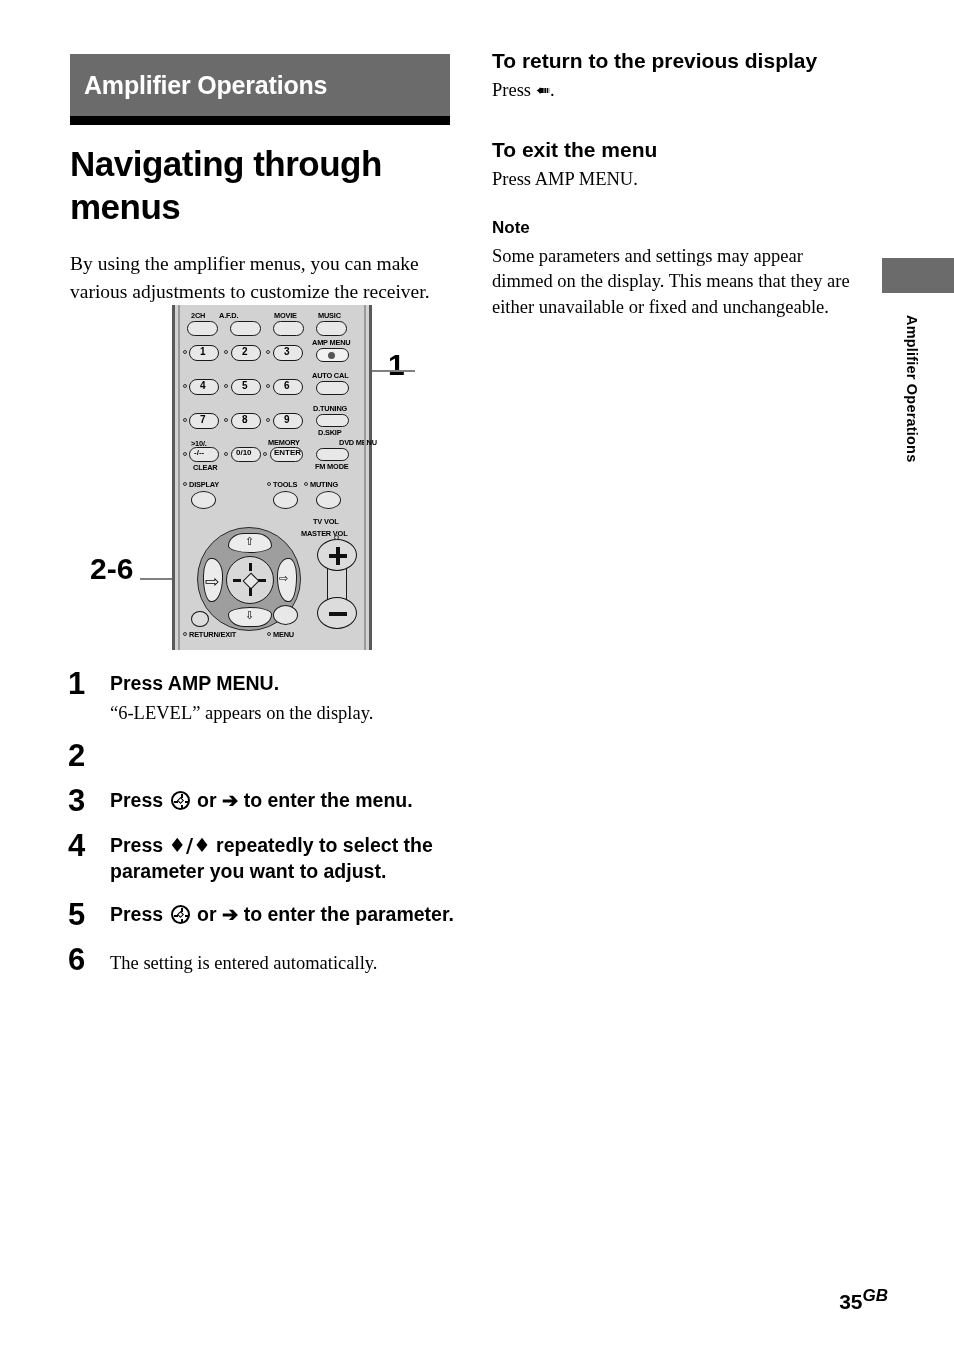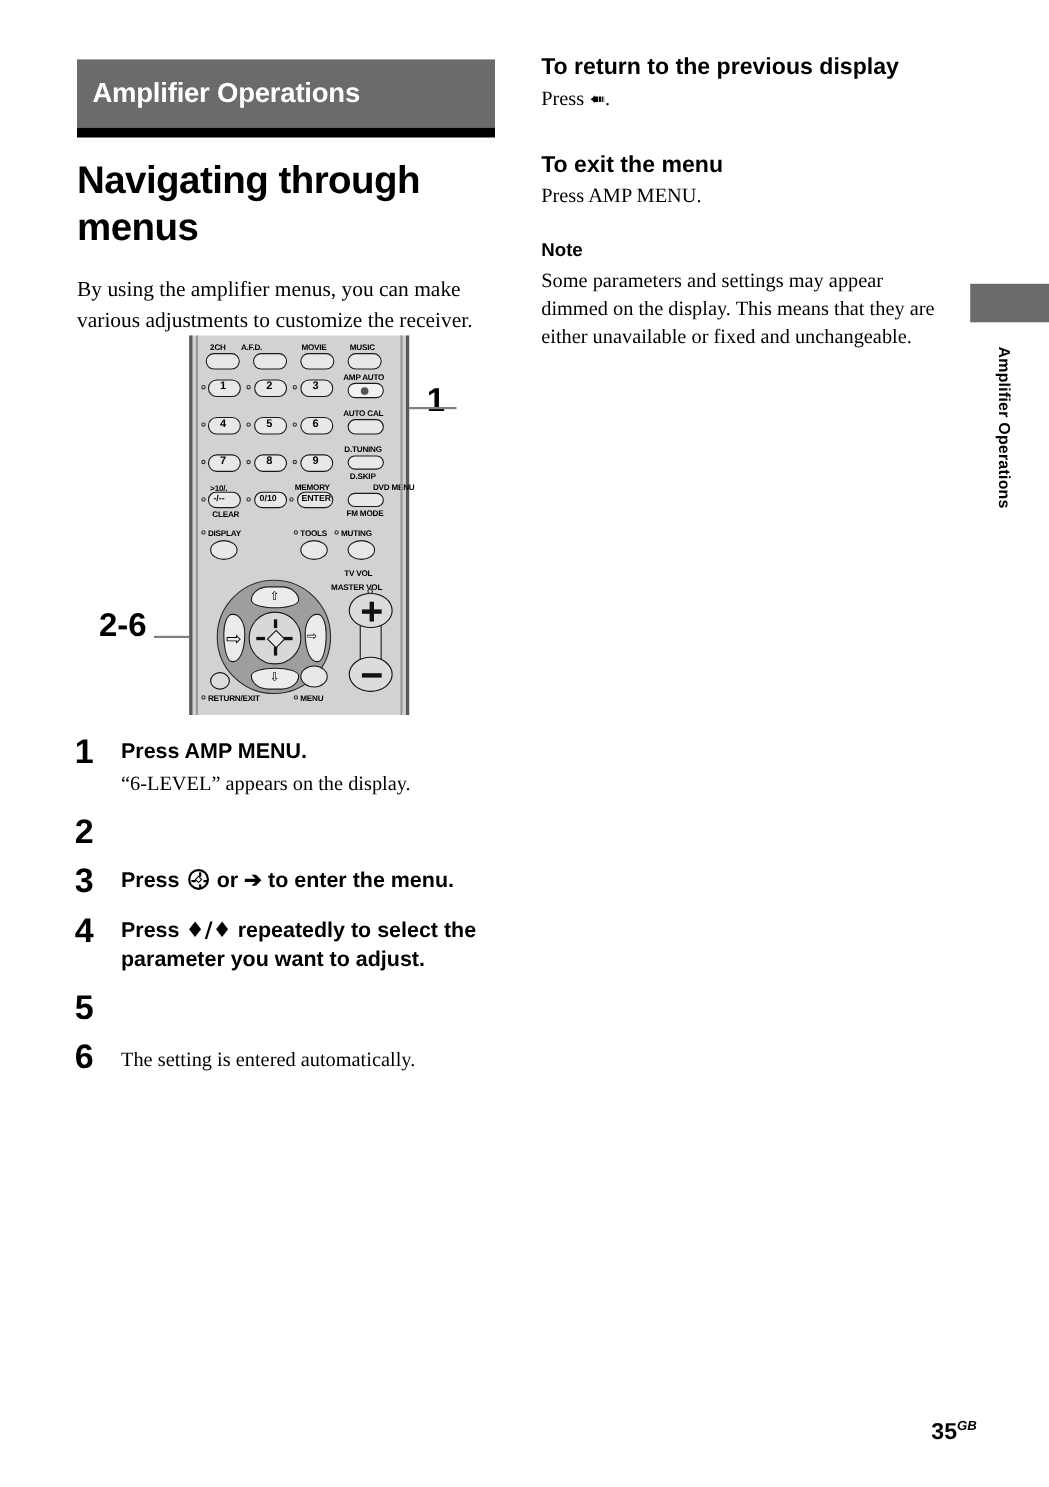--- a/index.html
+++ b/index.html
@@ -272,21 +272,21 @@
 
   
   .footer {
     position: absolute;
     right: 66px; bottom: 38px;
     font-family: "Liberation Sans", sans-serif;
     font-weight: bold;
     font-size: 21px;
     color: #000;
   }
-  .footer sup { font-size: 12px; font-style: italic; font-weight: bold; }
+  .footer sup { font-size: 17px; font-style: italic; font-weight: bold; }
 </style>
 </head>
 <body>
 
 <div class="page">
 
   <div class="col-left">
     <div class="chapter-bar">
       <span class="chapter-bar-label">Amplifier Operations</span>
     </div>
@@ -321,21 +321,21 @@
       <div class="dot" style="left:8px; top:45px;"></div>
       <div class="rbtn pill" style="left:14px; top:40px; width:30px; height:16px;"></div>
       <div class="rnum" style="left:25px; top:41px;">1</div>
       <div class="dot" style="left:49px; top:45px;"></div>
       <div class="rbtn pill" style="left:56px; top:40px; width:30px; height:16px;"></div>
       <div class="rnum" style="left:67px; top:41px;">2</div>
       <div class="dot" style="left:91px; top:45px;"></div>
       <div class="rbtn pill" style="left:98px; top:40px; width:30px; height:16px;"></div>
       <div class="rnum" style="left:109px; top:41px;">3</div>
 
-      <div class="rlabel" style="left:137px; top:33px;">AMP AUTO</div>
+      <div class="rlabel" style="left:137px; top:33px;">AMP MENU</div>
       <div class="rbtn pill" style="left:141px; top:43px; width:33px; height:14px; background:#f2f2f2;"></div>
       <div style="position:absolute; left:153px; top:47px; width:7px; height:7px; border-radius:50%; background:#555;"></div>
 
       <div class="dot" style="left:8px; top:79px;"></div>
       <div class="rbtn pill" style="left:14px; top:74px; width:30px; height:16px;"></div>
       <div class="rnum" style="left:25px; top:75px;">4</div>
       <div class="dot" style="left:49px; top:79px;"></div>
       <div class="rbtn pill" style="left:56px; top:74px; width:30px; height:16px;"></div>
       <div class="rnum" style="left:67px; top:75px;">5</div>
       <div class="dot" style="left:91px; top:79px;"></div>
@@ -455,20 +455,23 @@
 
     <div class="step">
       <div class="step-num">4</div>
       <div class="step-body">
         <div class="step-head"><span>Press </span><span class="glyph">♦/♦</span><span> repeatedly to select the parameter you want to adjust.</span></div>
       </div>
     </div>
 
     <div class="step">
       <div class="step-num">5</div>
+      <div class="step-body">
+        <div class="step-head"><span>Press </span><span class="enter-inline"><b></b><i style="left:8px; top:1.5px; width:2px; height:4px;"></i><i style="left:8px; top:12.5px; width:2px; height:4px;"></i><i style="left:1.5px; top:8px; width:4px; height:2px;"></i><i style="left:12.5px; top:8px; width:4px; height:2px;"></i></span><span> or ➔ to enter the parameter.</span></div>
+      </div>
     </div>
 
     <div class="step">
       <div class="step-num">6</div>
       <div class="step-body">
         <div class="step-sub">The setting is entered automatically.</div>
       </div>
     </div>
   </div>
 

